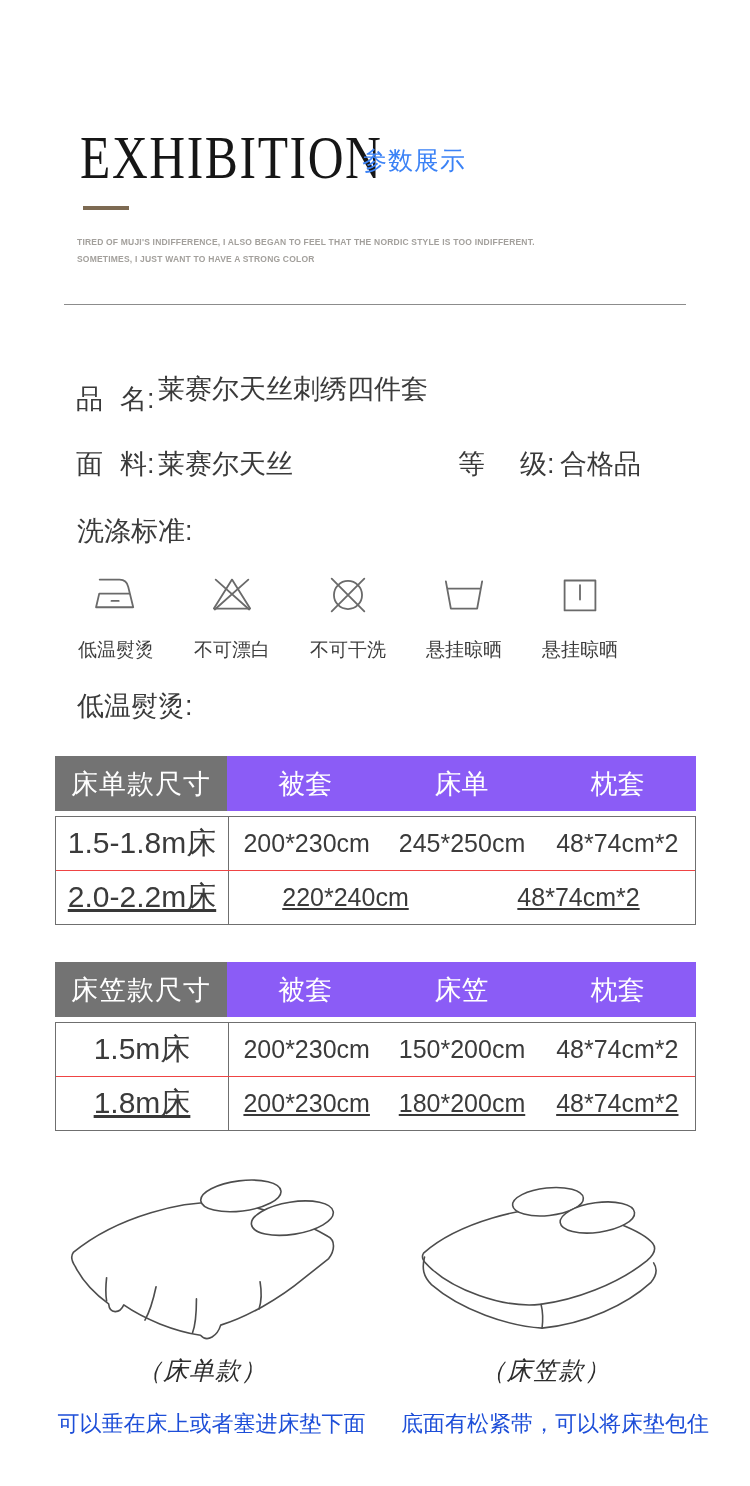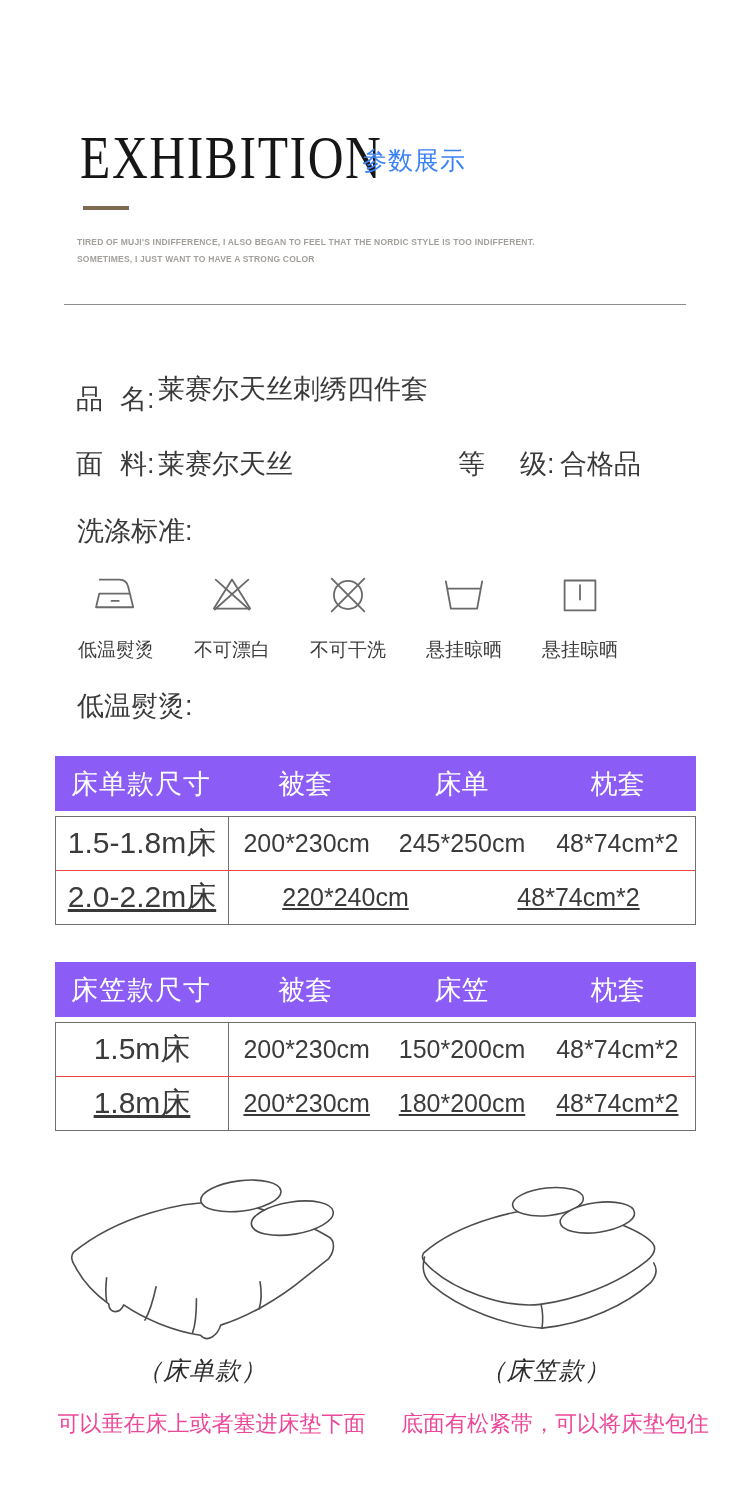--- a/index.html
+++ b/index.html
@@ -29,40 +29,40 @@
   .wash-item{width:116px;display:flex;flex-direction:column;align-items:center;}
   .wash-item svg{width:58px;height:58px;stroke:#6a6a6a;stroke-width:2;fill:none;
                  stroke-linecap:round;stroke-linejoin:round;}
   .wash-label{margin-top:9px;font-size:19px;color:#3e3e3e;white-space:nowrap;}
 
   
   .spec-title{left:77px;top:688px;}
   .spec-table{position:absolute;left:55px;width:641px;}
   .tbl1{top:756px;} .tbl2{top:962px;}
   .st-header{display:flex;height:55px;}
-  .st-corner{width:172px;background:#8b5cf6;color:#fff;font-size:27px;letter-spacing:1px;
+  .st-corner{width:172px;background:#737373;color:#fff;font-size:27px;letter-spacing:1px;
              display:flex;align-items:center;justify-content:center;text-align:right;}
   .st-cols{flex:1;background:#8b5cf6;display:flex;}
   .st-cols>div{flex:1;color:#fff;font-size:27px;display:flex;align-items:center;justify-content:center;}
   .st-rows{margin-top:5px;border:1px solid #6f6f6f;background:#fff;}
   .st-row{display:flex;height:53px;}
   .st-row + .st-row{border-top:1px solid #ef4444;text-decoration:underline;}
   .st-size{width:172px;border-right:1px solid #6f6f6f;font-size:30px;color:#3b3b3b;
            display:flex;align-items:center;justify-content:center;}
   .st-vals{flex:1;display:flex;}
   .st-vals>div{flex:1;font-size:25px;color:#3b3b3b;display:flex;align-items:center;justify-content:center;}
 
   
   .bed-col{position:absolute;top:1172px;display:flex;flex-direction:column;align-items:center;}
   .bed-col-left{left:28px;width:348px;}
   .bed-col-right{left:378px;width:335px;}
   .bed-art{height:170px;display:flex;align-items:center;justify-content:center;}
   .bed-art svg{stroke:#4d4d4d;stroke-width:1.6;stroke-linecap:round;stroke-linejoin:round;}
   .bed-caption{margin-top:12px;font-size:25px;color:#2d2d2d;letter-spacing:1px;white-space:nowrap;font-style:italic;}
-  .bed-note{margin-top:22px;font-size:22px;color:#ec4899;white-space:nowrap;margin-left:19px;}
+  .bed-note{margin-top:22px;font-size:22px;color:#1d4ed8;white-space:nowrap;margin-left:19px;}
 </style>
 </head>
 <body>
 
 <div id="page">
 
   <div class="abs title-en">EXHIBITION</div>
   <div class="abs title-zh">参数展示</div>
   <div class="abs accent-dash"></div>
   <div class="abs tagline">

